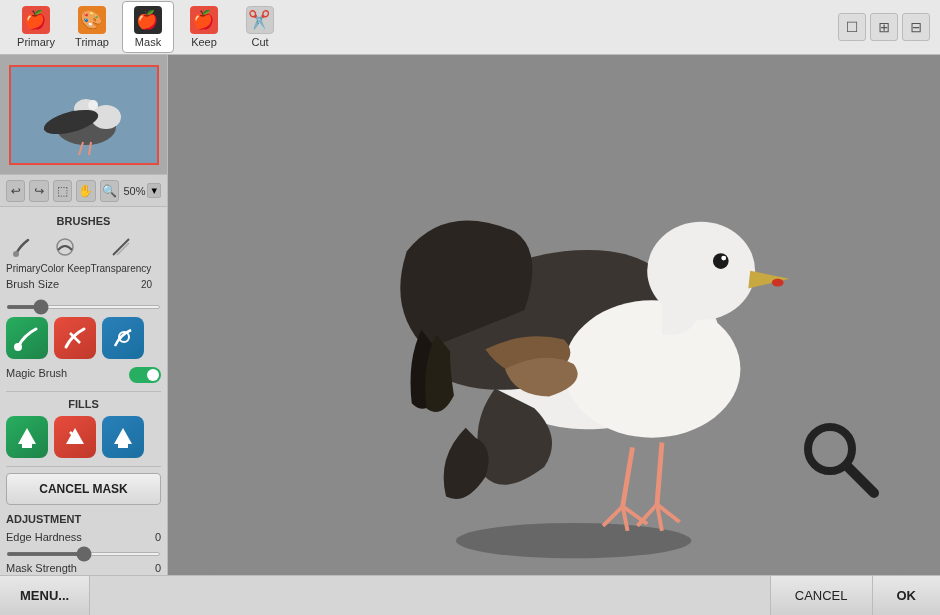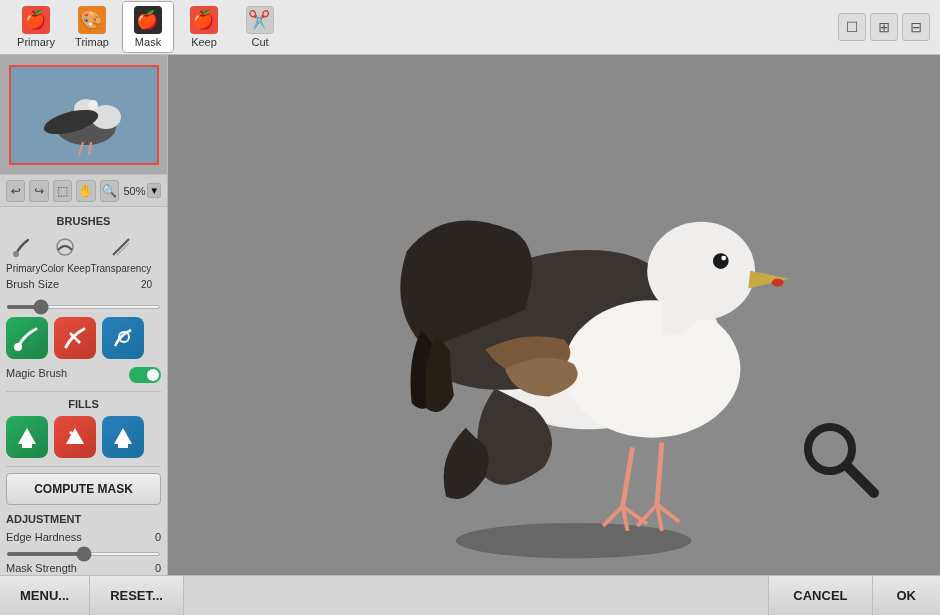--- a/index.html
+++ b/index.html
@@ -303,21 +303,21 @@
       color: #222;
       cursor: pointer;
     }
     .spacer { flex: 1; }
     .bottom-btn-cancel {
       padding: 4px 24px;
       border: none;
       border-left: 1px solid #bbb;
       background: linear-gradient(to bottom, #e8e8e8, #d0d0d0);
       font-size: 13px;
-      font-weight: bold;
+      font-weight: normal;
       color: #222;
       cursor: pointer;
     }
     .bottom-btn-ok {
       padding: 0 24px;
       border: none;
       border-left: 1px solid #bbb;
       background: linear-gradient(to bottom, #e8e8e8, #d0d0d0);
       font-size: 13px;
       font-weight: bold;
@@ -496,21 +496,21 @@
           <svg width="26" height="26" viewBox="0 0 26 26">
               <path d="M13 4 L22 20 L4 20 Z" fill="white"></path>
               <path d="M8 20 L18 20 L18 24 L8 24 Z" fill="white"></path>
             </svg>
         </button>
       </div>
 
       <hr class="divider">
 
       
-      <button class="compute-btn">COMPUTE MASK</button>
+      <button class="compute-btn">CANCEL MASK</button>
 
       
       <div class="adj-title">ADJUSTMENT</div>
 
       <div class="adj-row">
         <span class="adj-label">Edge Hardness</span>
         <span class="adj-val">0</span>
       </div>
       <input type="range" min="-100" max="100" value="0" style="width: 100%; margin-bottom: 6px;">
 
@@ -576,17 +576,16 @@
       <svg width="80" height="80" viewBox="0 0 80 80">
         <circle cx="30" cy="30" r="22" fill="none" stroke="#111" stroke-width="8"></circle>
         <line x1="47" y1="47" x2="74" y2="74" stroke="#111" stroke-width="10" stroke-linecap="round"></line>
       </svg>
     </div>
   </div>
 </div>
 
 <div id="bottom-bar">
   <button class="bottom-btn">MENU...</button>
-  <button class="bottom-btn">RESET...</button>
   <div class="spacer"></div>
   <button class="bottom-btn-cancel">CANCEL</button>
   <button class="bottom-btn-ok">OK</button>
 </div>
 
 </body></html>

